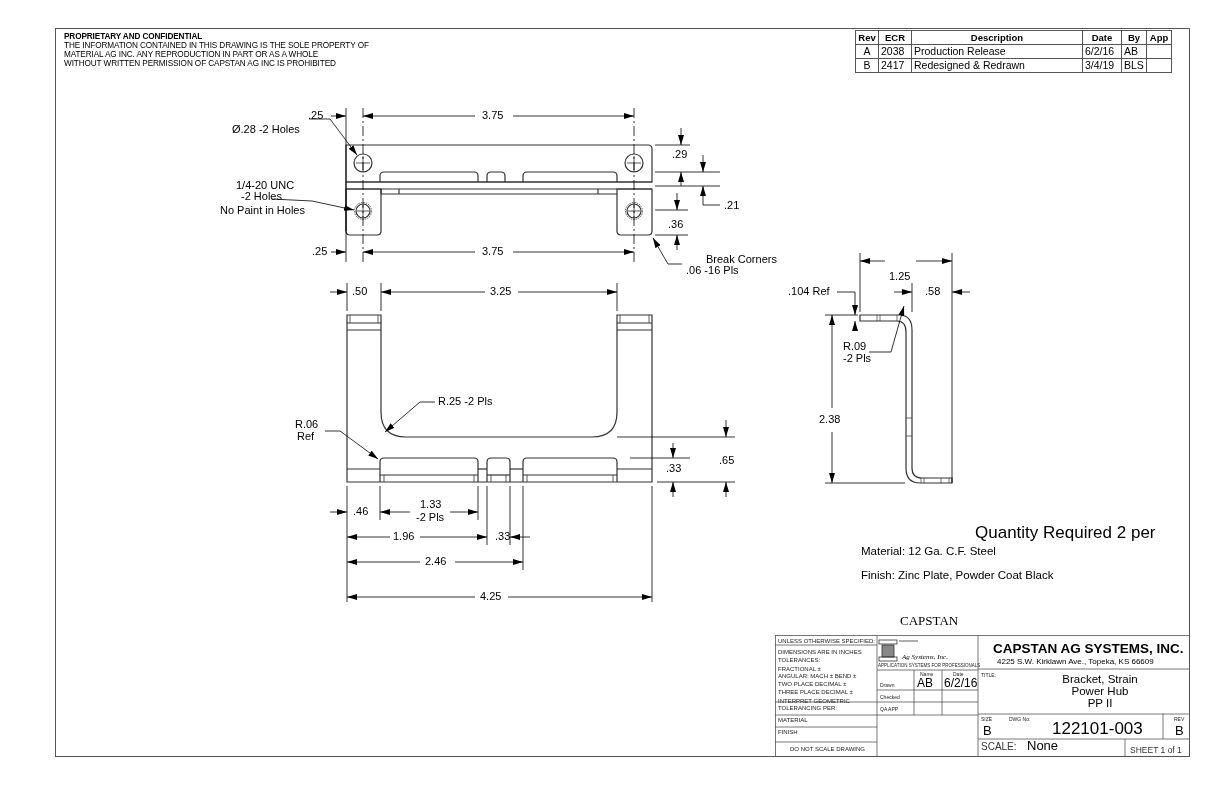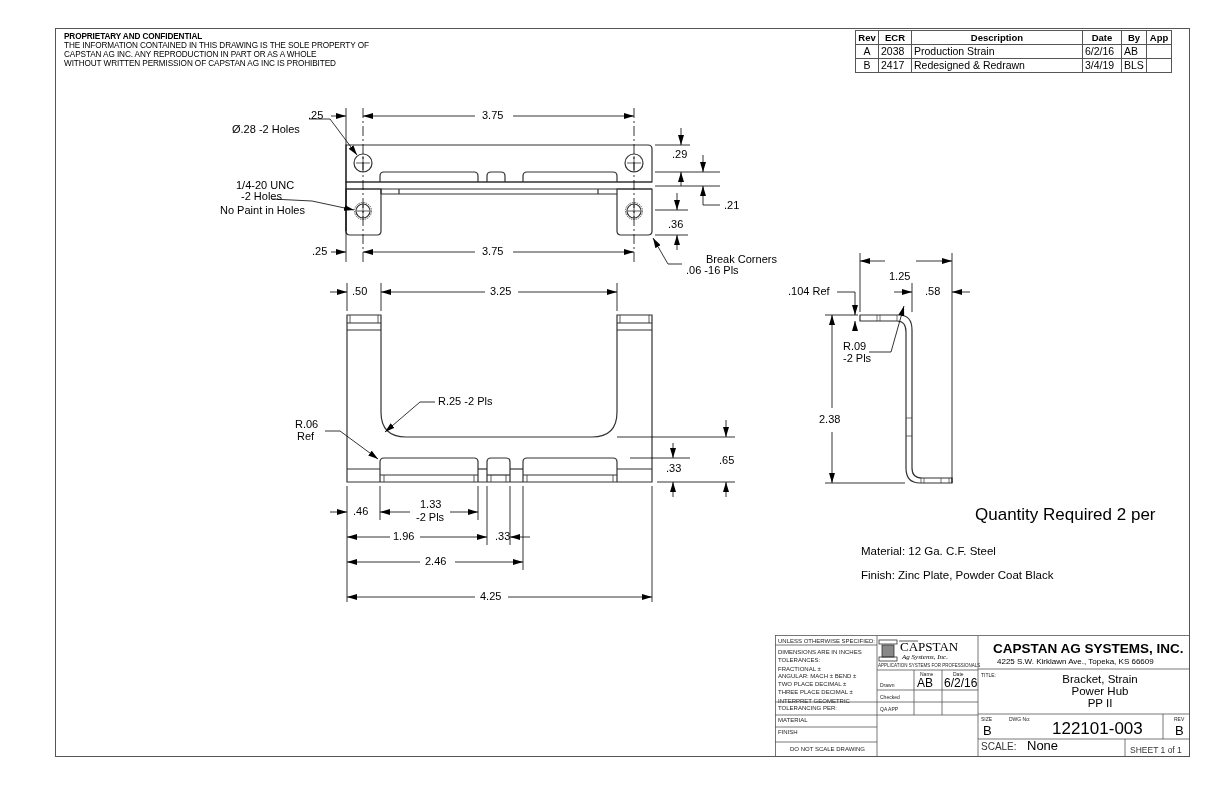--- a/index.html
+++ b/index.html
@@ -214,37 +214,37 @@
   <g stroke="#333" fill="none" stroke-width="0.8">
     <rect x="879" y="640" width="18" height="4"></rect>
     <rect x="882" y="645" width="12" height="12" fill="#888"></rect>
     <rect x="879" y="657" width="18" height="4"></rect>
     <line x1="899" y1="641" x2="918" y2="641"></line>
   </g>
 </svg>
 
 <div class="t notice" style="left:64px;top:33px;"><b>PROPRIETARY AND CONFIDENTIAL</b></div>
 <div class="t notice" style="left:64px;top:42px;">THE INFORMATION CONTAINED IN THIS DRAWING IS THE SOLE PROPERTY OF</div>
-<div class="t notice" style="left:64px;top:51px;">CAPSTAN AG INC. ANY REPRODUCTION IN PART OR AS A WHOLE</div>
+<div class="t notice" style="left:64px;top:51px;">MATERIAL AG INC. ANY REPRODUCTION IN PART OR AS A WHOLE</div>
 <div class="t notice" style="left:64px;top:60px;">WITHOUT WRITTEN PERMISSION OF CAPSTAN AG INC IS PROHIBITED</div>
 
 <table class="rev">
   <tbody>
         <tr>
     <th style="width:18px">Rev</th>
     <th style="width:28px">ECR</th>
     <th style="width:166px">Description</th>
     <th style="width:34px">Date</th>
     <th style="width:20px">By</th>
     <th style="width:20px">App</th>
   </tr>
   <tr>
     <td style="text-align:center">A</td>
     <td>2038</td>
-    <td>Production Strain</td>
+    <td>Production Release</td>
     <td>6/2/16</td>
     <td>AB</td>
     <td></td>
   </tr>
   <tr>
     <td style="text-align:center">B</td>
     <td>2417</td>
     <td>Redesigned &amp; Redrawn</td>
     <td>3/4/19</td>
     <td>BLS</td>
@@ -282,38 +282,38 @@
 <div class="t dim" style="left:425px;top:556px;">2.46</div>
 <div class="t dim" style="left:480px;top:591px;">4.25</div>
 
 <div class="t dim" style="left:889px;top:271px;">1.25</div>
 <div class="t dim" style="left:925px;top:286px;">.58</div>
 <div class="t dim" style="left:788px;top:286px;">.104 Ref</div>
 <div class="t dim" style="left:843px;top:341px;">R.09</div>
 <div class="t dim" style="left:843px;top:353px;">-2 Pls</div>
 <div class="t dim" style="left:819px;top:414px;">2.38</div>
 
-<div class="t big" style="left:975px;top:506px;">Quantity Required 2 per</div>
+<div class="t big" style="left:975px;top:524px;">Quantity Required 2 per</div>
 <div class="t note" style="left:820px;top:546px;">Material: 12 Ga. C.F. Steel</div>
 <div class="t note" style="left:820px;top:570px;">Finish: Zinc Plate, Powder Coat Black</div>
 
 <div class="tb" style="left:778px;top:638px;">UNLESS OTHERWISE SPECIFIED:</div>
 <div class="tb" style="left:778px;top:649px;">DIMENSIONS ARE IN INCHES</div>
 <div class="tb" style="left:778px;top:657px;">TOLERANCES:</div>
 <div class="tb" style="left:778px;top:666px;">FRACTIONAL ±</div>
 <div class="tb" style="left:778px;top:673px;">ANGULAR: MACH ±    BEND ±</div>
 <div class="tb" style="left:778px;top:681px;">TWO PLACE DECIMAL    ±</div>
 <div class="tb" style="left:778px;top:689px;">THREE PLACE DECIMAL  ±</div>
 <div class="tb" style="left:778px;top:698px;">INTERPRET GEOMETRIC</div>
 <div class="tb" style="left:778px;top:705px;">TOLERANCING PER:</div>
 <div class="tb" style="left:778px;top:717px;">MATERIAL</div>
 <div class="tb" style="left:778px;top:729px;">FINISH</div>
 <div class="tb" style="left:790px;top:746px;">DO NOT SCALE DRAWING</div>
 
-<div class="tbv" style="left:900px;top:639px;font-family:'Liberation Serif',serif;font-size:13px;">CAPSTAN</div>
+<div class="tbv" style="left:900px;top:613px;font-family:'Liberation Serif',serif;font-size:13px;">CAPSTAN</div>
 <div class="tbv" style="left:902px;top:653px;font-family:'Liberation Serif',serif;font-size:7px;font-style:italic;">Ag Systems, Inc.</div>
 <div class="tb" style="left:878px;top:663px;font-size:4.5px;">APPLICATION SYSTEMS FOR PROFESSIONALS</div>
 
 <div class="tb" style="left:920px;top:671px;font-size:5px;">Name</div>
 <div class="tb" style="left:953px;top:671px;font-size:5px;">Date</div>
 <div class="tb" style="left:880px;top:682px;font-size:5px;">Drawn</div>
 <div class="tbv" style="left:917px;top:676px;font-size:12px;">AB</div>
 <div class="tbv" style="left:944px;top:676px;font-size:12px;">6/2/16</div>
 <div class="tb" style="left:880px;top:694px;font-size:5px;">Checked</div>
 <div class="tb" style="left:880px;top:706px;font-size:5px;">QA APP</div>

